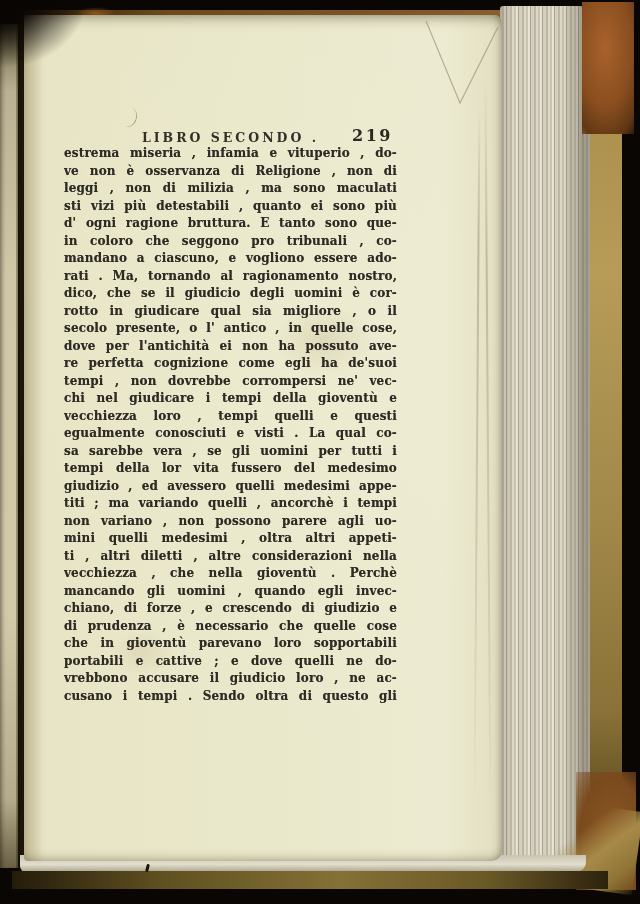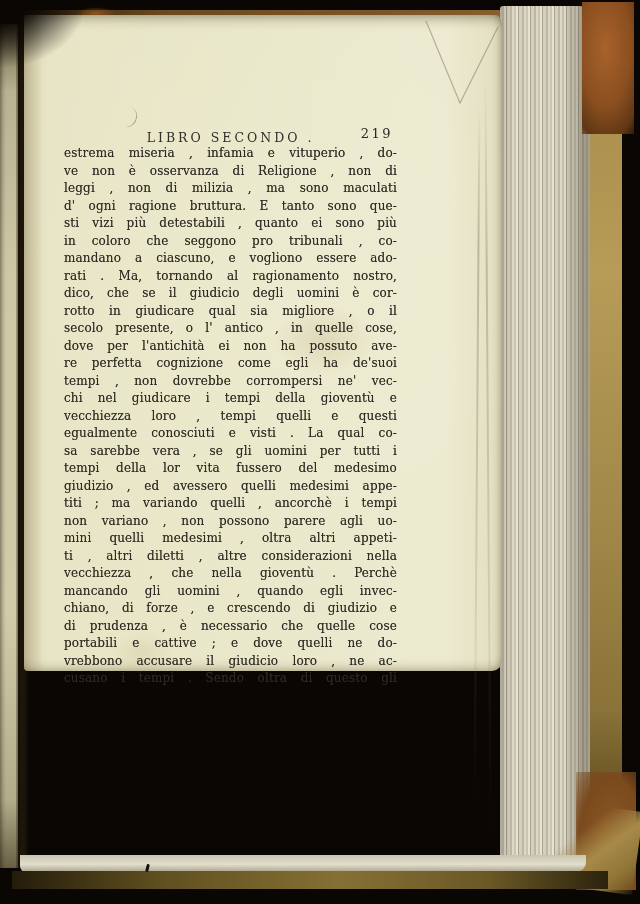--- a/index.html
+++ b/index.html
@@ -57,41 +57,42 @@
     left:20px;top:855px;width:566px;height:17px;border-radius:0 0 10px 6px;
     background:linear-gradient(180deg,#c9c4ae,#e2decd 55%,#aaa48c);
   }
   
   .bottom-edge-strip{
     left:12px;top:871px;width:596px;height:18px;
     background:linear-gradient(90deg,#241c0a,#605020 25%,#857035 55%,#6a5826 80%,#2c230d);
   }
   
   .book-page{
-    left:24px;top:15px;width:478px;height:656px;border-radius:2px 8px 10px 4px;
+    left:24px;top:15px;width:478px;height:846px;border-radius:2px 8px 10px 4px;
     background:
       linear-gradient(90deg,rgba(120,100,60,.30) 0,rgba(120,100,60,0) 4%),
       radial-gradient(90% 70% at 55% 40%,rgba(252,252,238,.10),rgba(0,0,0,0) 70%),
       linear-gradient(90deg,#ddd8b6 0%,#e8e5c6 5%,#eae8ca 45%,#ecead0 88%,#e2dec0 100%);
     box-shadow:
       inset 0 12px 14px -11px rgba(60,50,20,.55),
       inset 0 -9px 11px -8px rgba(85,75,42,.45),
       inset -7px 0 9px -6px rgba(100,90,60,.5);
+    font-weight: bold;
   }
   .book-page > div, .book-page > svg{position:absolute;}
 
   
   .running-header{left:40px;top:112px;width:333px;height:20px;}
   .section-title{
     position:absolute;left:0;right:0;top:3px;text-align:center;
     font-size:12.5px;letter-spacing:3px;color:#332f27;
   }
   .page-number{
     position:absolute;right:4px;top:-1px;
-    font-size:13px;letter-spacing:2.5px;color:#2c2923;
+    font-size:16px;letter-spacing:2.5px;color:#2c2923;
   }
 
   
   .text-block{
     left:40px;top:130px;width:333px;color:#2e2b25;
     font-size:12px;line-height:17.5px;
   }
   .text-line{
     height:17.5px;overflow:hidden;white-space:normal;hyphens:none;
     text-align:justify;text-align-last:justify;
@@ -149,22 +150,22 @@
     <div class="running-header">
       <span class="section-title">LIBRO SECONDO .</span>
       <span class="page-number">219</span>
     </div>
 
     <div class="text-block">
 
     <div class="text-line">estrema miseria , infamia e vituperio , do-</div>
         <div class="text-line">ve non è osservanza di Religione , non di</div>
         <div class="text-line">leggi , non di milizia , ma sono maculati</div>
+        <div class="text-line">sti vizi più detestabili , quanto ei sono più</div>
         <div class="text-line">d' ogni ragione bruttura. E tanto sono que-</div>
-        <div class="text-line">sti vizi più detestabili , quanto ei sono più</div>
         <div class="text-line">in coloro che seggono pro tribunali , co-</div>
         <div class="text-line">mandano a ciascuno, e vogliono essere ado-</div>
         <div class="text-line">rati . Ma, tornando al ragionamento nostro,</div>
         <div class="text-line">dico, che se il giudicio degli uomini è cor-</div>
         <div class="text-line">rotto in giudicare qual sia migliore , o il</div>
         <div class="text-line">secolo presente, o l' antico , in quelle cose,</div>
         <div class="text-line">dove per l'antichità ei non ha possuto ave-</div>
         <div class="text-line">re perfetta cognizione come egli ha de'suoi</div>
         <div class="text-line">tempi , non dovrebbe corrompersi ne' vec-</div>
         <div class="text-line">chi nel giudicare i tempi della gioventù e</div>
@@ -174,20 +175,21 @@
         <div class="text-line">tempi della lor vita fussero del medesimo</div>
         <div class="text-line">giudizio , ed avessero quelli medesimi appe-</div>
         <div class="text-line">titi ; ma variando quelli , ancorchè i tempi</div>
         <div class="text-line">non variano , non possono parere agli uo-</div>
         <div class="text-line">mini quelli medesimi , oltra altri appeti-</div>
         <div class="text-line">ti , altri diletti , altre considerazioni nella</div>
         <div class="text-line">vecchiezza , che nella gioventù . Perchè</div>
         <div class="text-line">mancando gli uomini , quando egli invec-</div>
         <div class="text-line">chiano, di forze , e crescendo di giudizio e</div>
         <div class="text-line">di prudenza , è necessario che quelle cose</div>
+        <div class="text-line">che in gioventù parevano loro sopportabili</div>
         <div class="text-line">portabili e cattive ; e dove quelli ne do-</div>
         <div class="text-line">vrebbono accusare il giudicio loro , ne ac-</div>
         <div class="text-line">cusano i tempi . Sendo oltra di questo gli</div>
       </div>
   </div>
 
   <div class="corner-shadow"></div>
 </div>
 
 </body></html>

